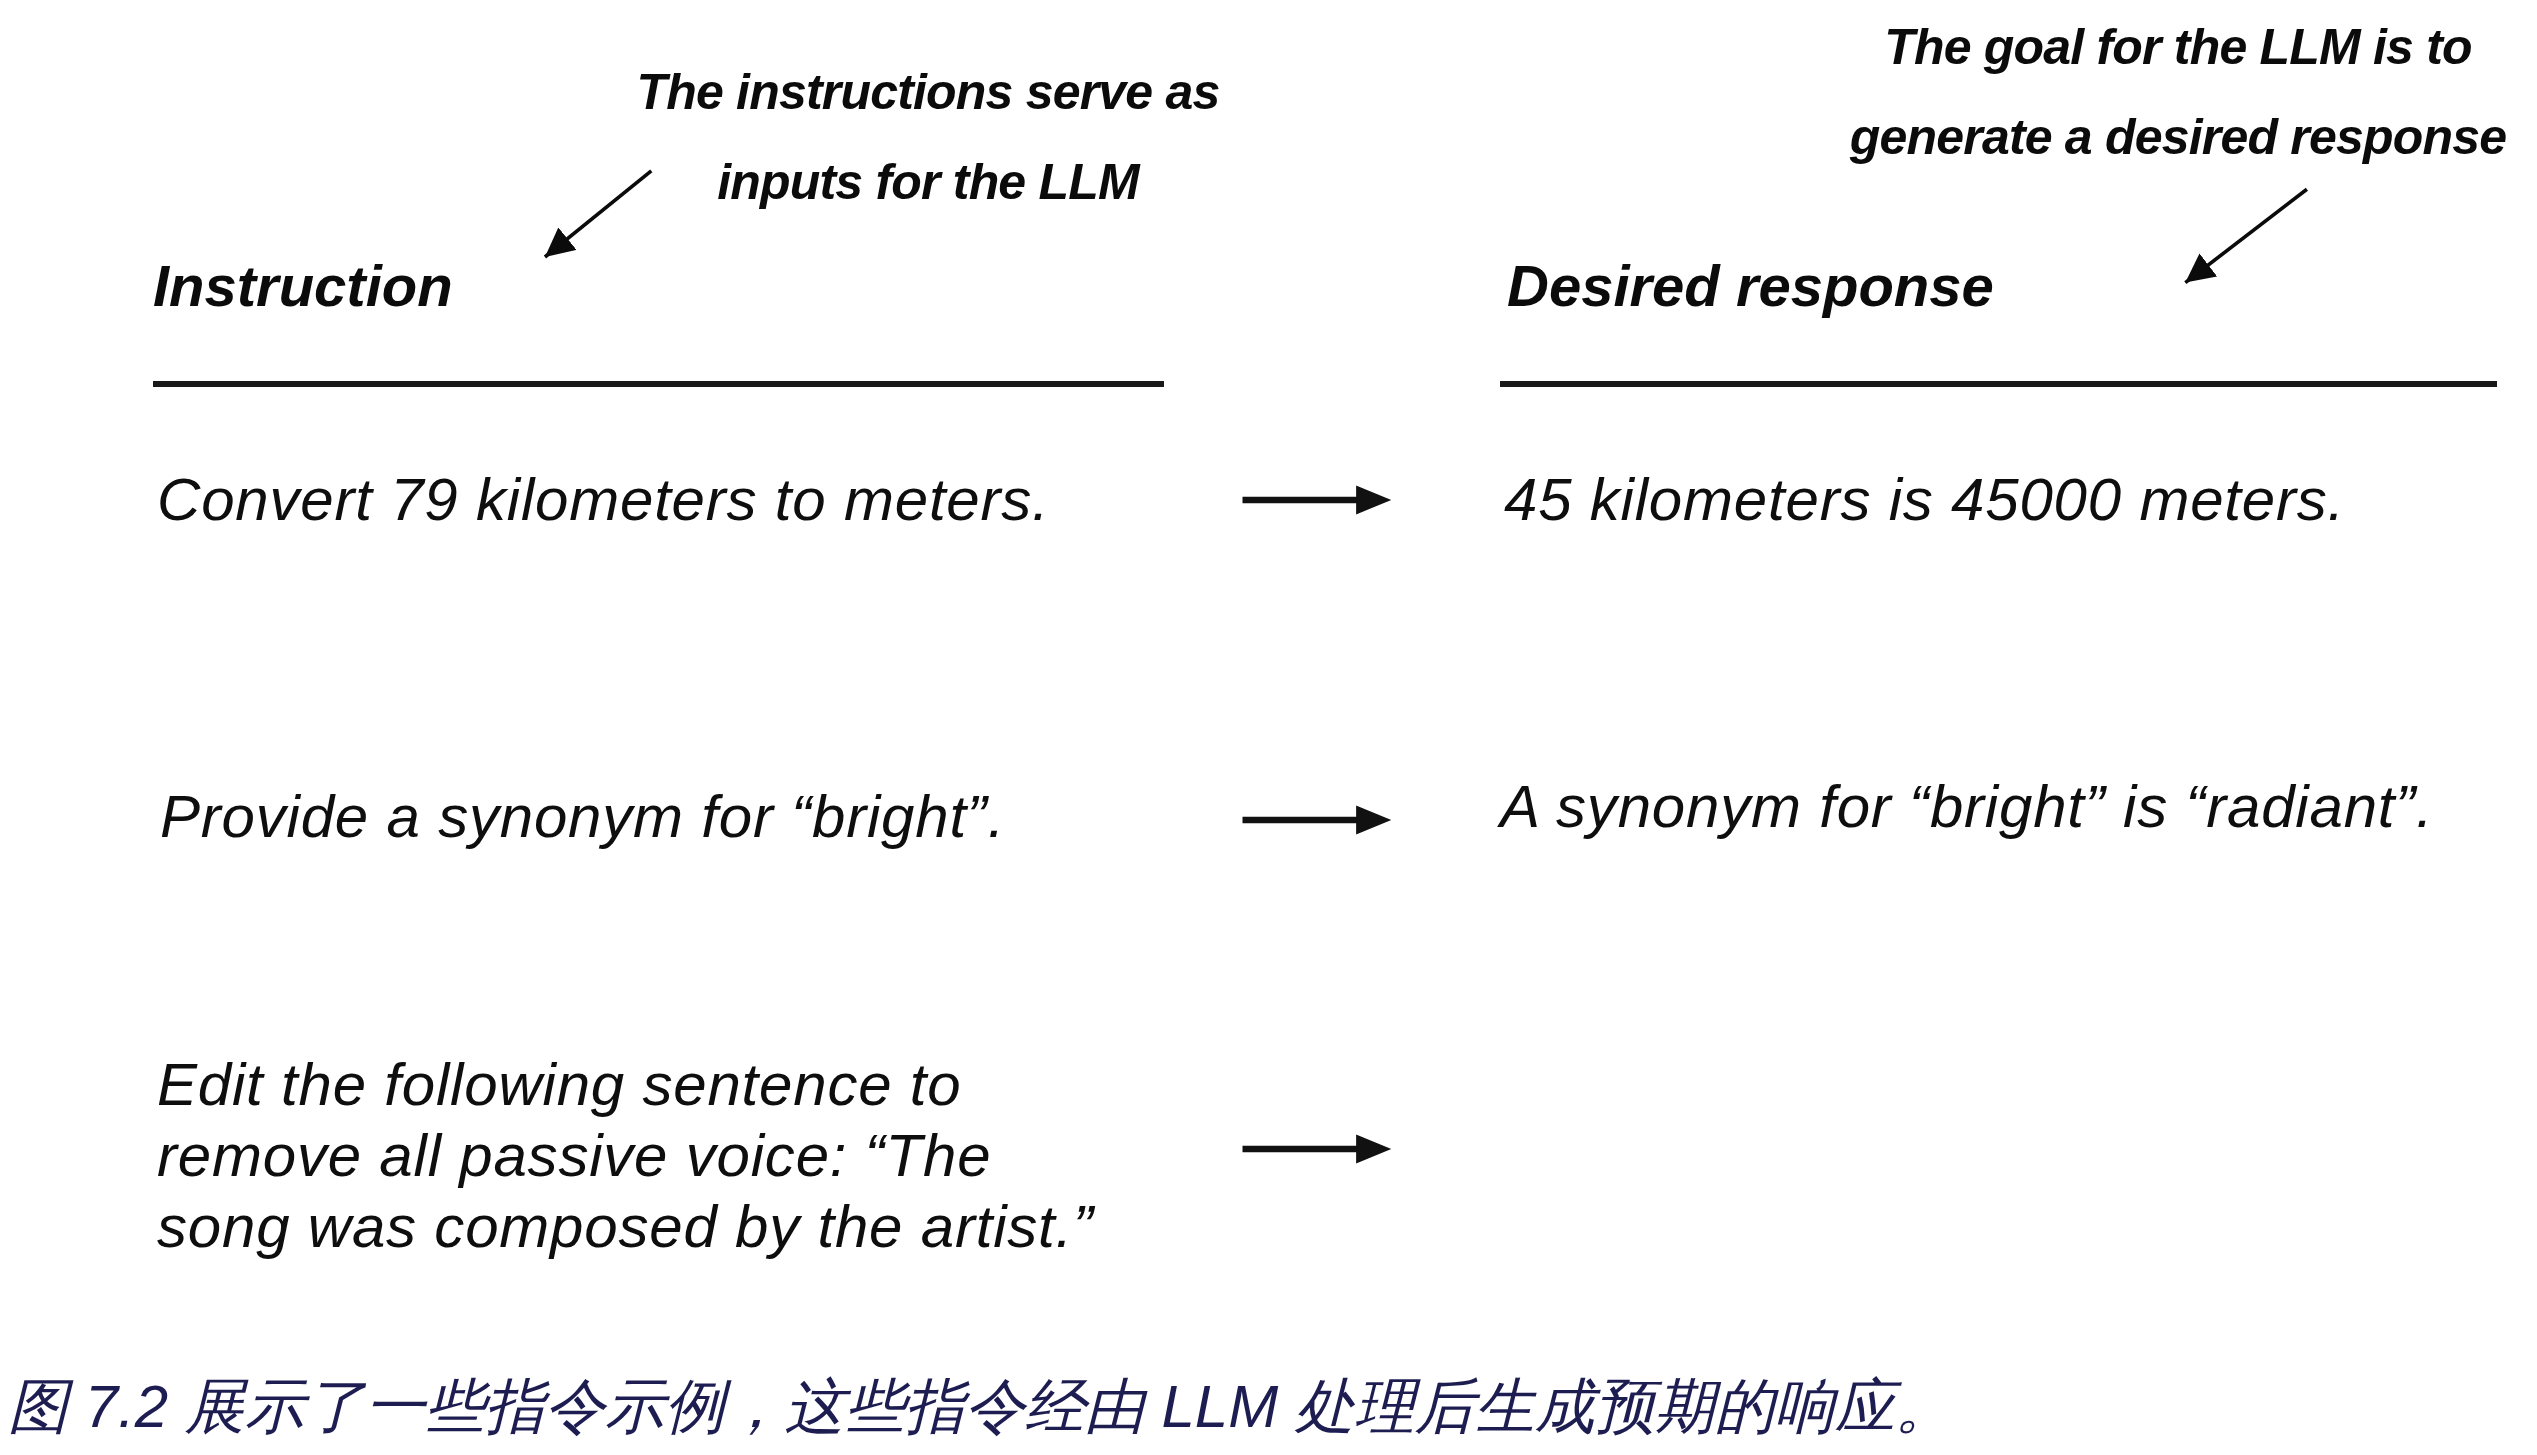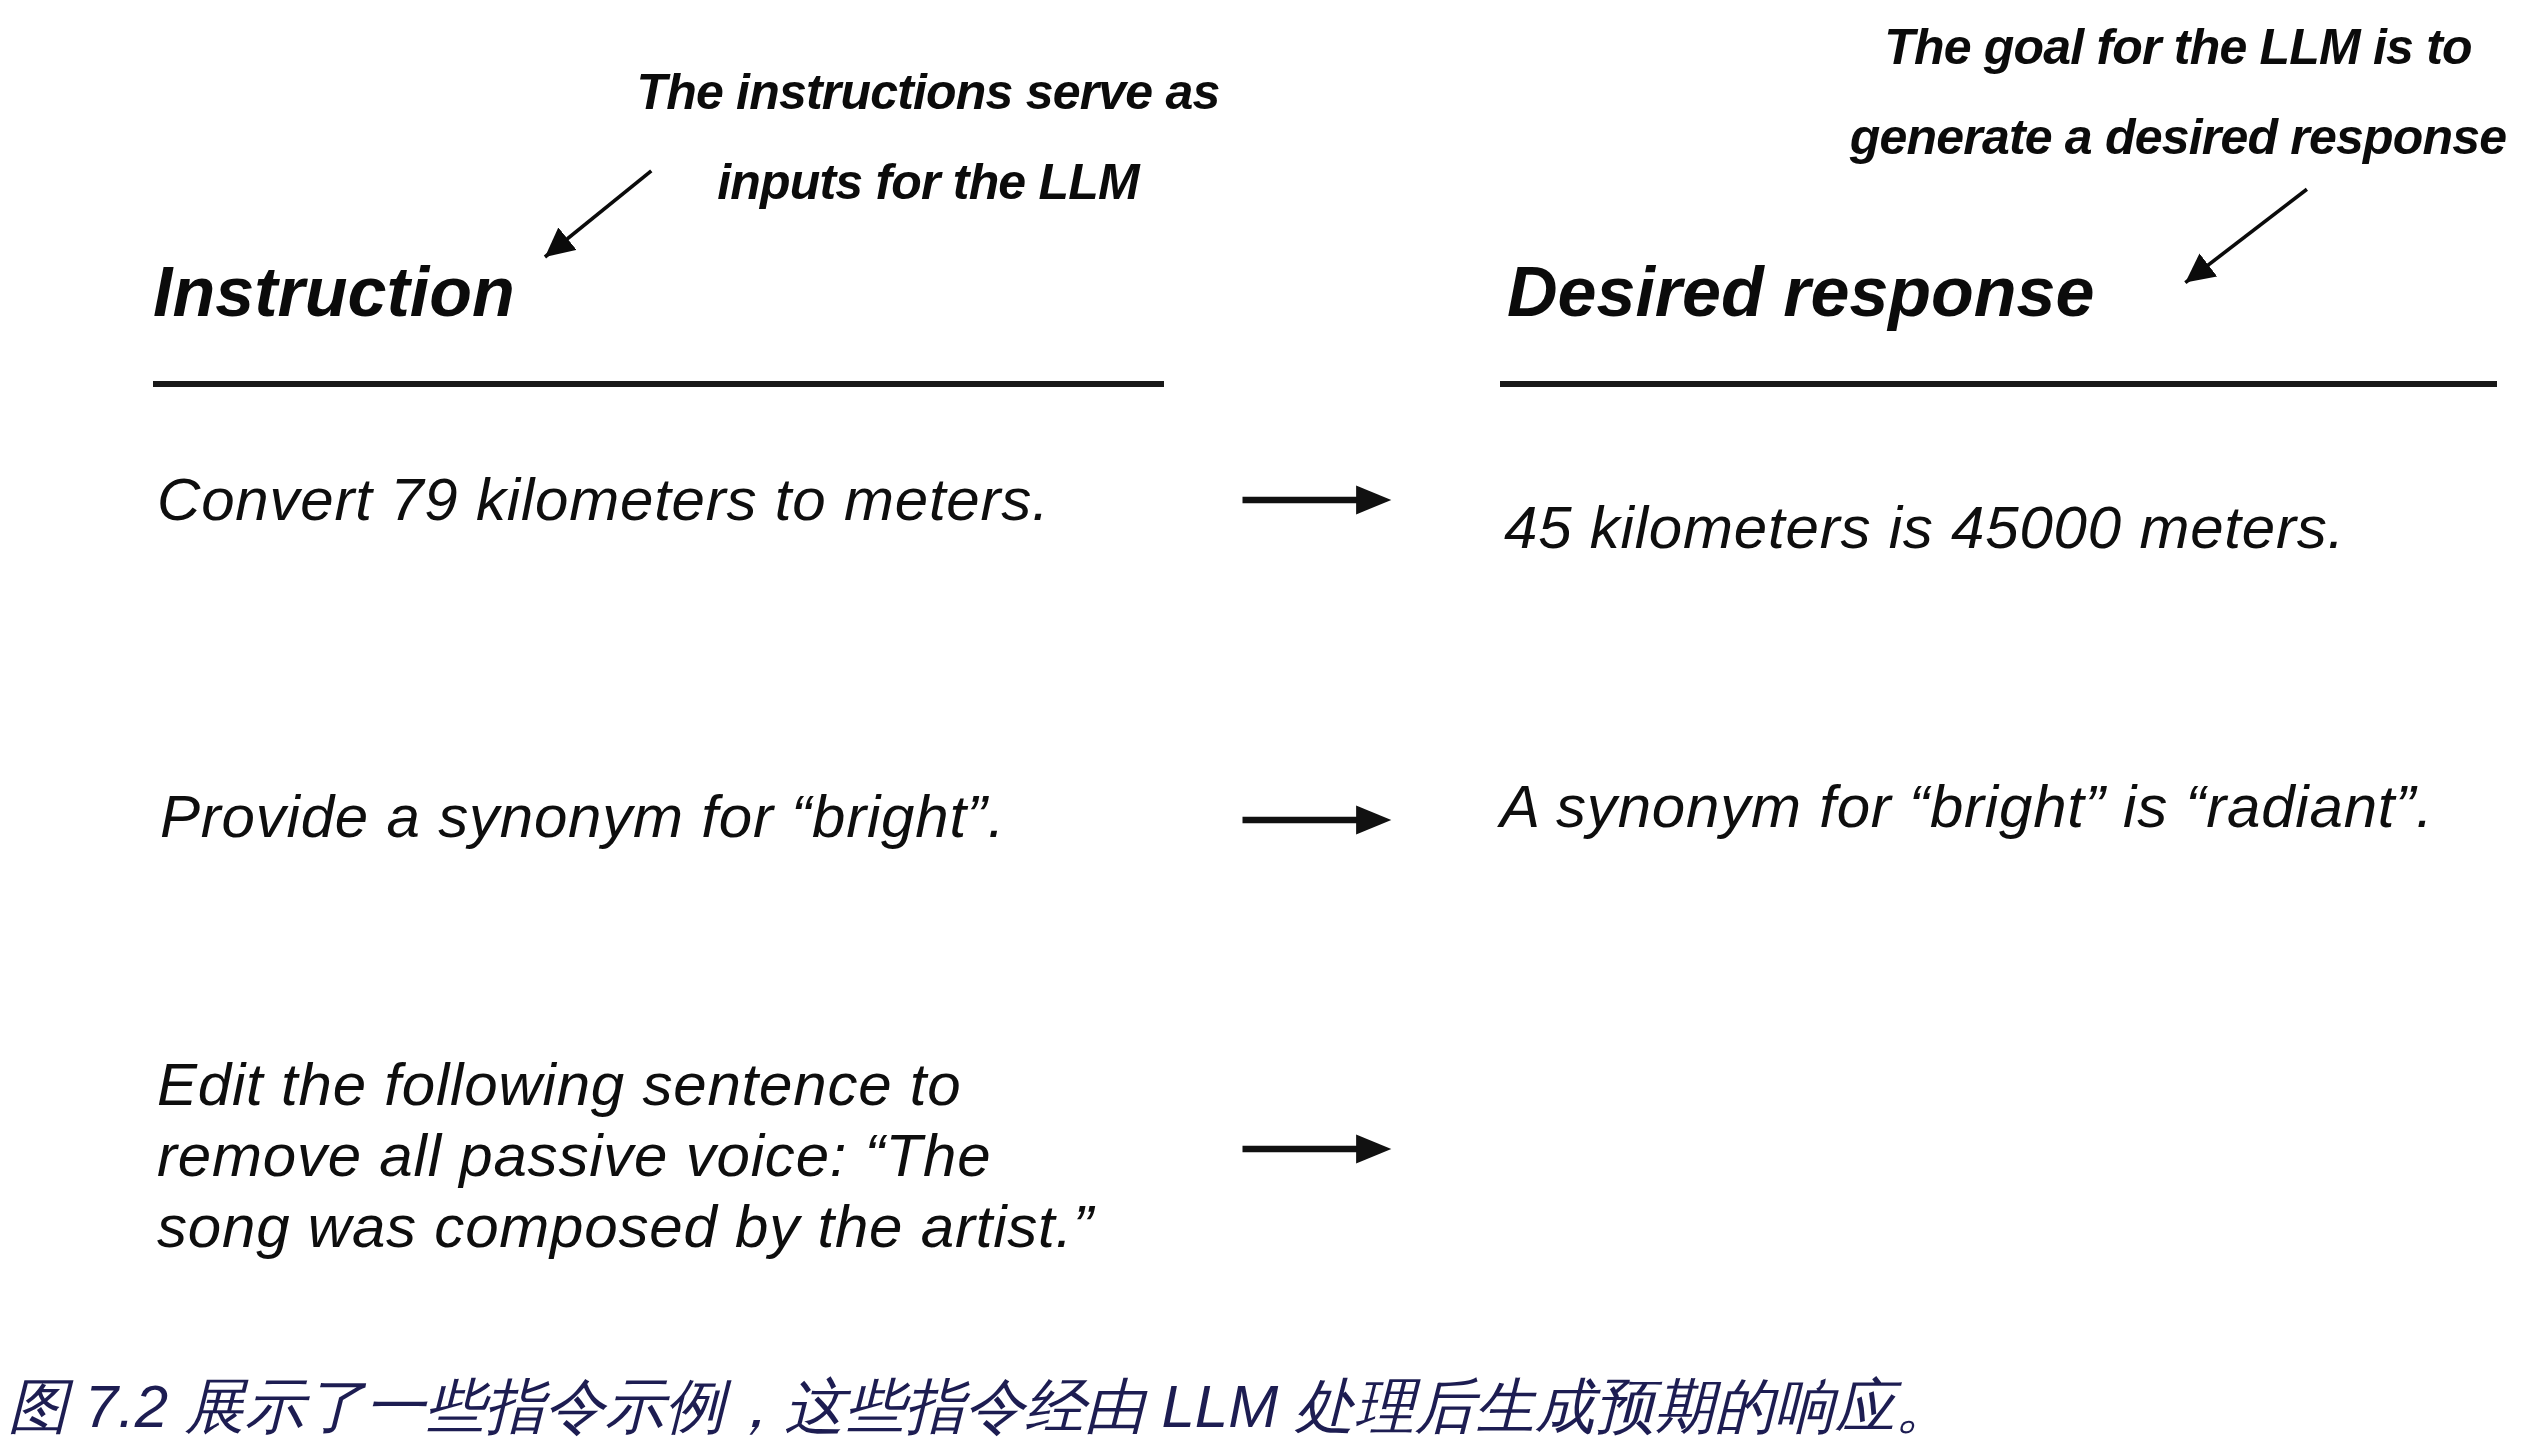--- a/index.html
+++ b/index.html
@@ -22,21 +22,21 @@
     text-align: center;
     white-space: pre-line;
     color: #0b0b0b;
   }
   #annotation-left  { left: 565px;  top: 47px; width: 726px; }
   #annotation-right { left: 1815px; top: 1.6px;  width: 726px; }
 
   .col-header {
     position: absolute;
     font-weight: 700;
-    font-size: 70px;
+    font-size: 58px;
     color: #0b0b0b;
     white-space: nowrap;
   }
   #header-instruction { left: 153px;  top: 252px; }
   #header-desired     { left: 1507px; top: 252px; }
 
   .rule {
     position: absolute;
     top: 381px;
     height: 5.6px;
@@ -47,21 +47,21 @@
 
   .cell {
     position: absolute;
     font-size: 60px;
     letter-spacing: 0.8px;
     line-height: 71px;
     white-space: pre-line;
     color: #0e0e0e;
   }
   #row0-instruction { left: 157px;  top: 464px; }
-  #row0-response    { left: 1504px; top: 464px; margin-top: 28px; }
+  #row0-response    { left: 1504px; top: 464px; }
   #row1-instruction { left: 160px;  top: 781px; }
   #row1-response    { left: 1500px; top: 771px; }
   #row2-instruction { left: 157px;  top: 1049px; }
   #row2-response    { left: 1499px; top: 1116px; }
 
   .row-arrow { position: absolute; width: 161px; height: 48px; }
   #arrow-row0 { left: 1238px; top: 476px; }
   #arrow-row1 { left: 1238px; top: 796px; }
   #arrow-row2 { left: 1238px; top: 1125px; }
 

